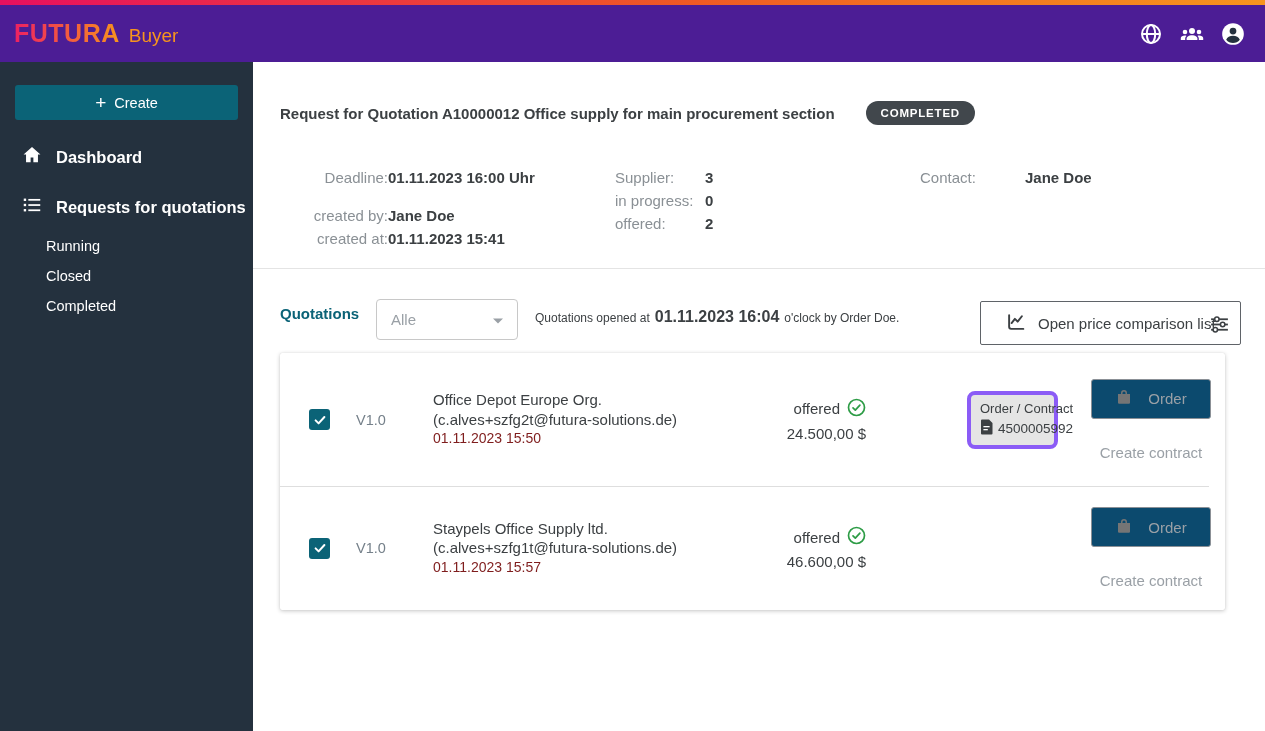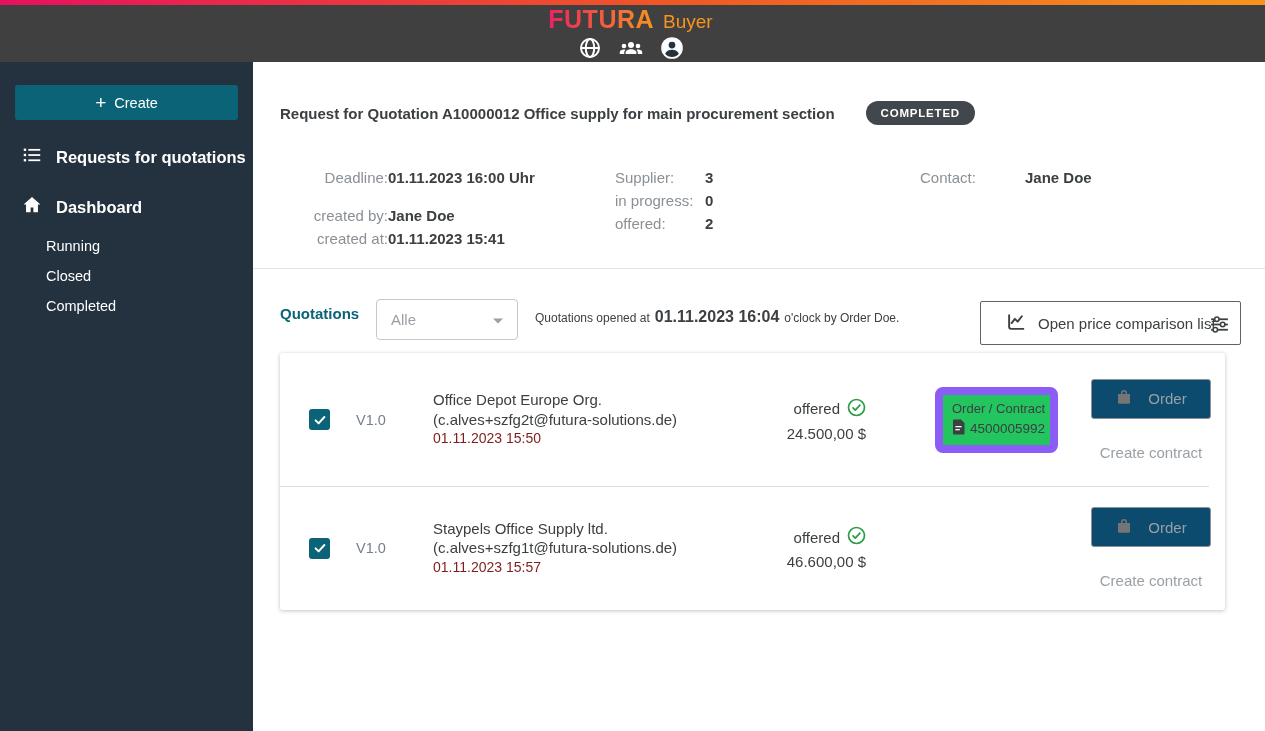--- a/index.html
+++ b/index.html
@@ -5,22 +5,22 @@
   * { margin:0; padding:0; box-sizing:border-box; }
   html,body { width:1265px; height:731px; }
   body { font-family:"Liberation Sans", sans-serif; background:#fff; overflow:hidden; }
   .screen { position:relative; width:1265px; height:731px; background:#fff; overflow:hidden; }
 
   
   .accent-bar { position:absolute; top:0; left:0; width:100%; height:5px;
     background:linear-gradient(90deg,#e8105f 0%,#ef5a24 55%,#f7941d 100%); }
 
   
-  .topbar { position:absolute; top:5px; left:0; width:100%; height:57px; background:#404040;
-    display:flex; align-items:center; justify-content:space-between; padding:0 18px 0 14px;flex-direction:column; }
+  .topbar { position:absolute; top:5px; left:0; width:100%; height:57px; background:#4c1d95;
+    display:flex; align-items:center; justify-content:space-between; padding:0 18px 0 14px; }
   .brand { display:flex; align-items:baseline; gap:9px; }
   .brand-name { font-size:25px; font-weight:800; letter-spacing:.5px;
     background:linear-gradient(90deg,#ed2162,#f7941d);
     -webkit-background-clip:text; background-clip:text; color:transparent; }
   .brand-product { font-size:19px; color:#f7941d; font-weight:400; }
   .topbar-icons { display:flex; align-items:center; gap:13px; }
   .topbar-icons .ibtn { width:28px; height:28px; display:flex; align-items:center; justify-content:center; cursor:pointer; }
 
   
   .sidebar { position:absolute; top:62px; left:0; width:253px; height:669px; background:#24313e; color:#fff; }
@@ -85,22 +85,22 @@
   .checkbox { width:21px; height:21px; background:#0b6377; border-radius:3px; display:flex;
     align-items:center; justify-content:center; cursor:pointer; }
   .col-version { width:77px; font-size:14.5px; color:#75808a; }
   .col-supplier { width:300px; font-size:15px; color:#3c4043; line-height:19.5px; }
   .col-supplier .sup-date { font-size:14px; color:#7f1d1d; }
   .col-status { width:133px; text-align:right; }
   .status-line { display:flex; align-items:center; justify-content:flex-end; gap:7px;
     font-size:15px; color:#3c4043; }
   .price { font-size:15px; color:#3c4043; margin-top:5px; }
   .col-contract { width:123px; margin-left:69px; }
-  .contract-box { border:8px solid #8b5cf6; border-radius:8px; background:#22c55e; padding:6px 6px 7px 9px;
-    cursor:pointer; }
+  .contract-box { border:4px solid #8b5cf6; border-radius:8px; background:#e5e5e5; padding:6px 6px 7px 9px;
+    cursor:pointer;margin-left:32px; }
   .contract-title { font-size:13px; color:#3c4043; white-space:nowrap; }
   .contract-num { display:flex; align-items:center; gap:4px; margin-top:3px; font-size:13.5px; color:#3c4043; }
   .col-order { width:120px; margin-left:33px; display:flex; flex-direction:column; align-items:center; }
   .order-btn { width:120px; height:40px; background:#0c4a6e; border:1px solid #8b9096; border-radius:3px;
     display:flex; align-items:center; justify-content:center; gap:15px; font-family:inherit;
     font-size:15px; color:#9aa0a6; cursor:pointer; }
   .create-contract { margin-top:25px; font-size:15px; color:#9aa0a6; cursor:pointer; }
 </style>
 </head>
 <body>
@@ -141,40 +141,40 @@
       </span>
     </div>
   </div>
 
   <div class="sidebar">
     <button class="create-btn">
       <span class="create-plus">+</span>
       <span>Create</span>
     </button>
     <div class="nav">
+      <div class="nav-item">
+        <span>
+          <svg width="22" height="22" viewBox="0 0 24 24">
+              <path d="M12 3.2L2.8 11.5h2.7V20h5v-5.4h3V20h5v-8.5h2.7z" fill="#fff"></path>
+            </svg>
+        </span>
+        <span>Dashboard</span>
+      </div>
       <div class="nav-item">
         <span>
           <svg width="22" height="22" viewBox="0 0 24 24" fill="#fff">
               <rect x="3" y="5" width="2.6" height="2.6"></rect>
               <rect x="8" y="5.4" width="13" height="1.9"></rect>
               <rect x="3" y="10.7" width="2.6" height="2.6"></rect>
               <rect x="8" y="11.1" width="13" height="1.9"></rect>
               <rect x="3" y="16.4" width="2.6" height="2.6"></rect>
               <rect x="8" y="16.8" width="13" height="1.9"></rect>
             </svg>
         </span>
         <span>Requests for quotations</span>
-      </div>
-      <div class="nav-item">
-        <span>
-          <svg width="22" height="22" viewBox="0 0 24 24">
-              <path d="M12 3.2L2.8 11.5h2.7V20h5v-5.4h3V20h5v-8.5h2.7z" fill="#fff"></path>
-            </svg>
-        </span>
-        <span>Dashboard</span>
       </div>
       <div class="sub-nav">
         <div class="sub-item">
           <span>Running</span>
         </div>
         <div class="sub-item">
           <span>Closed</span>
         </div>
         <div class="sub-item">
           <span>Completed</span>

